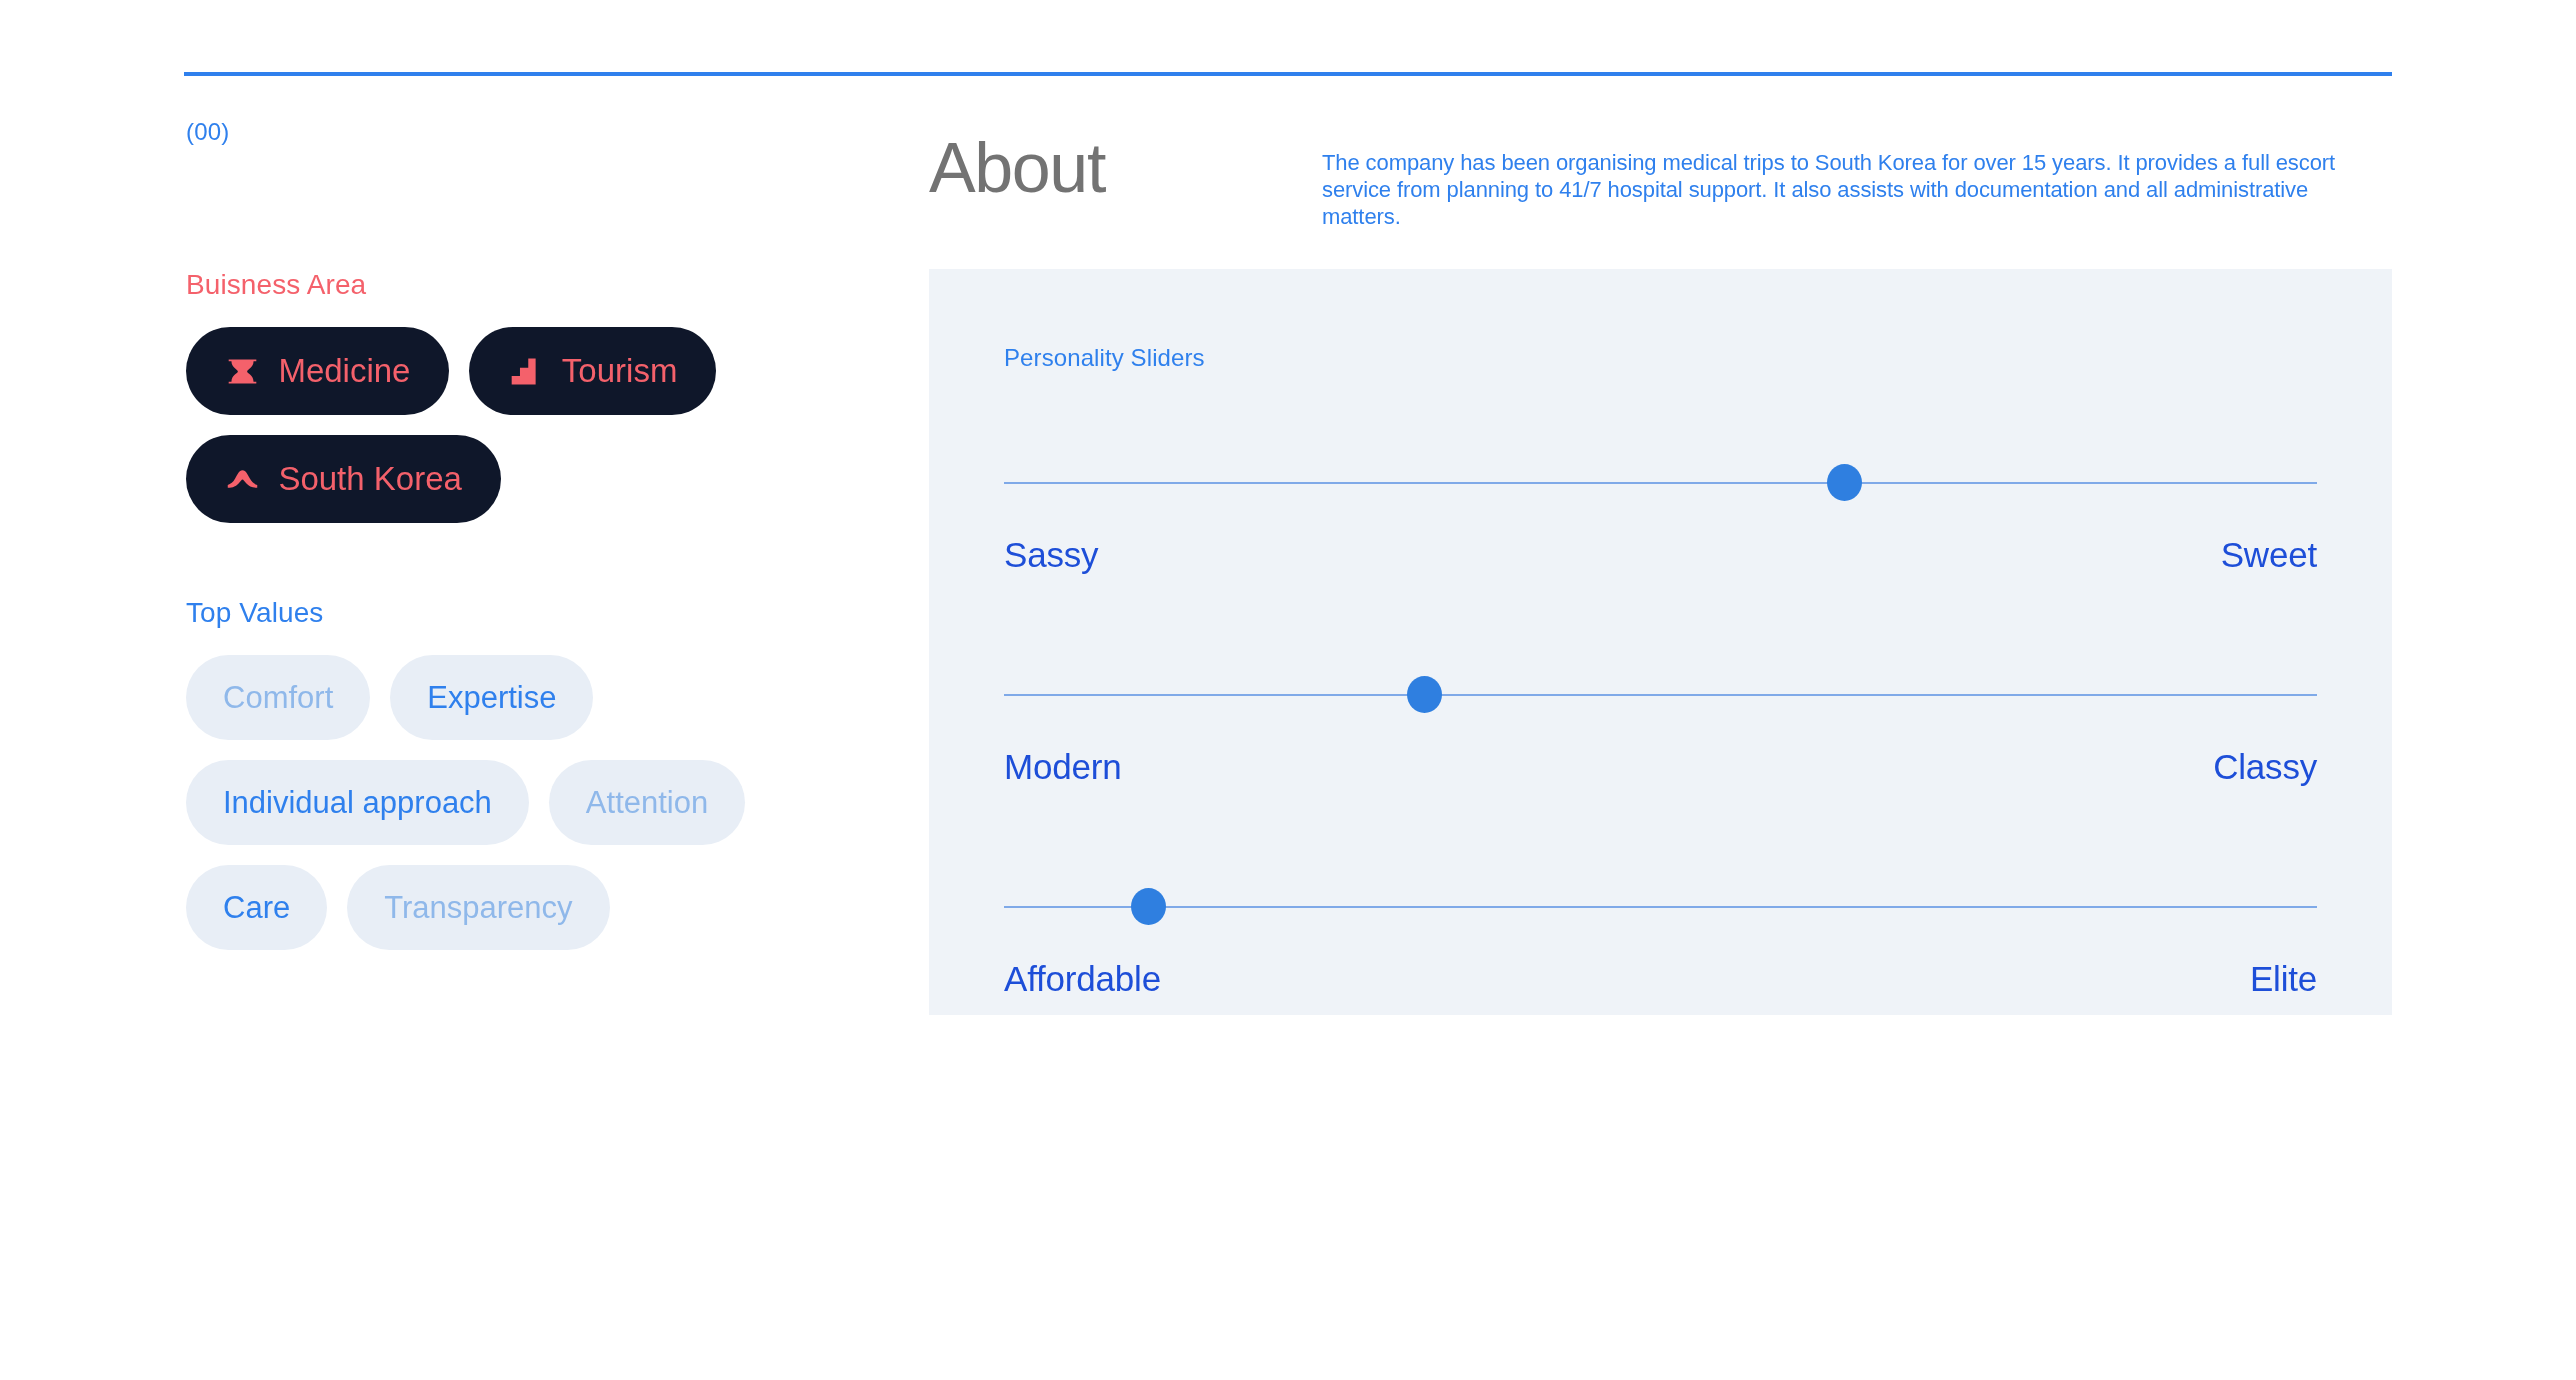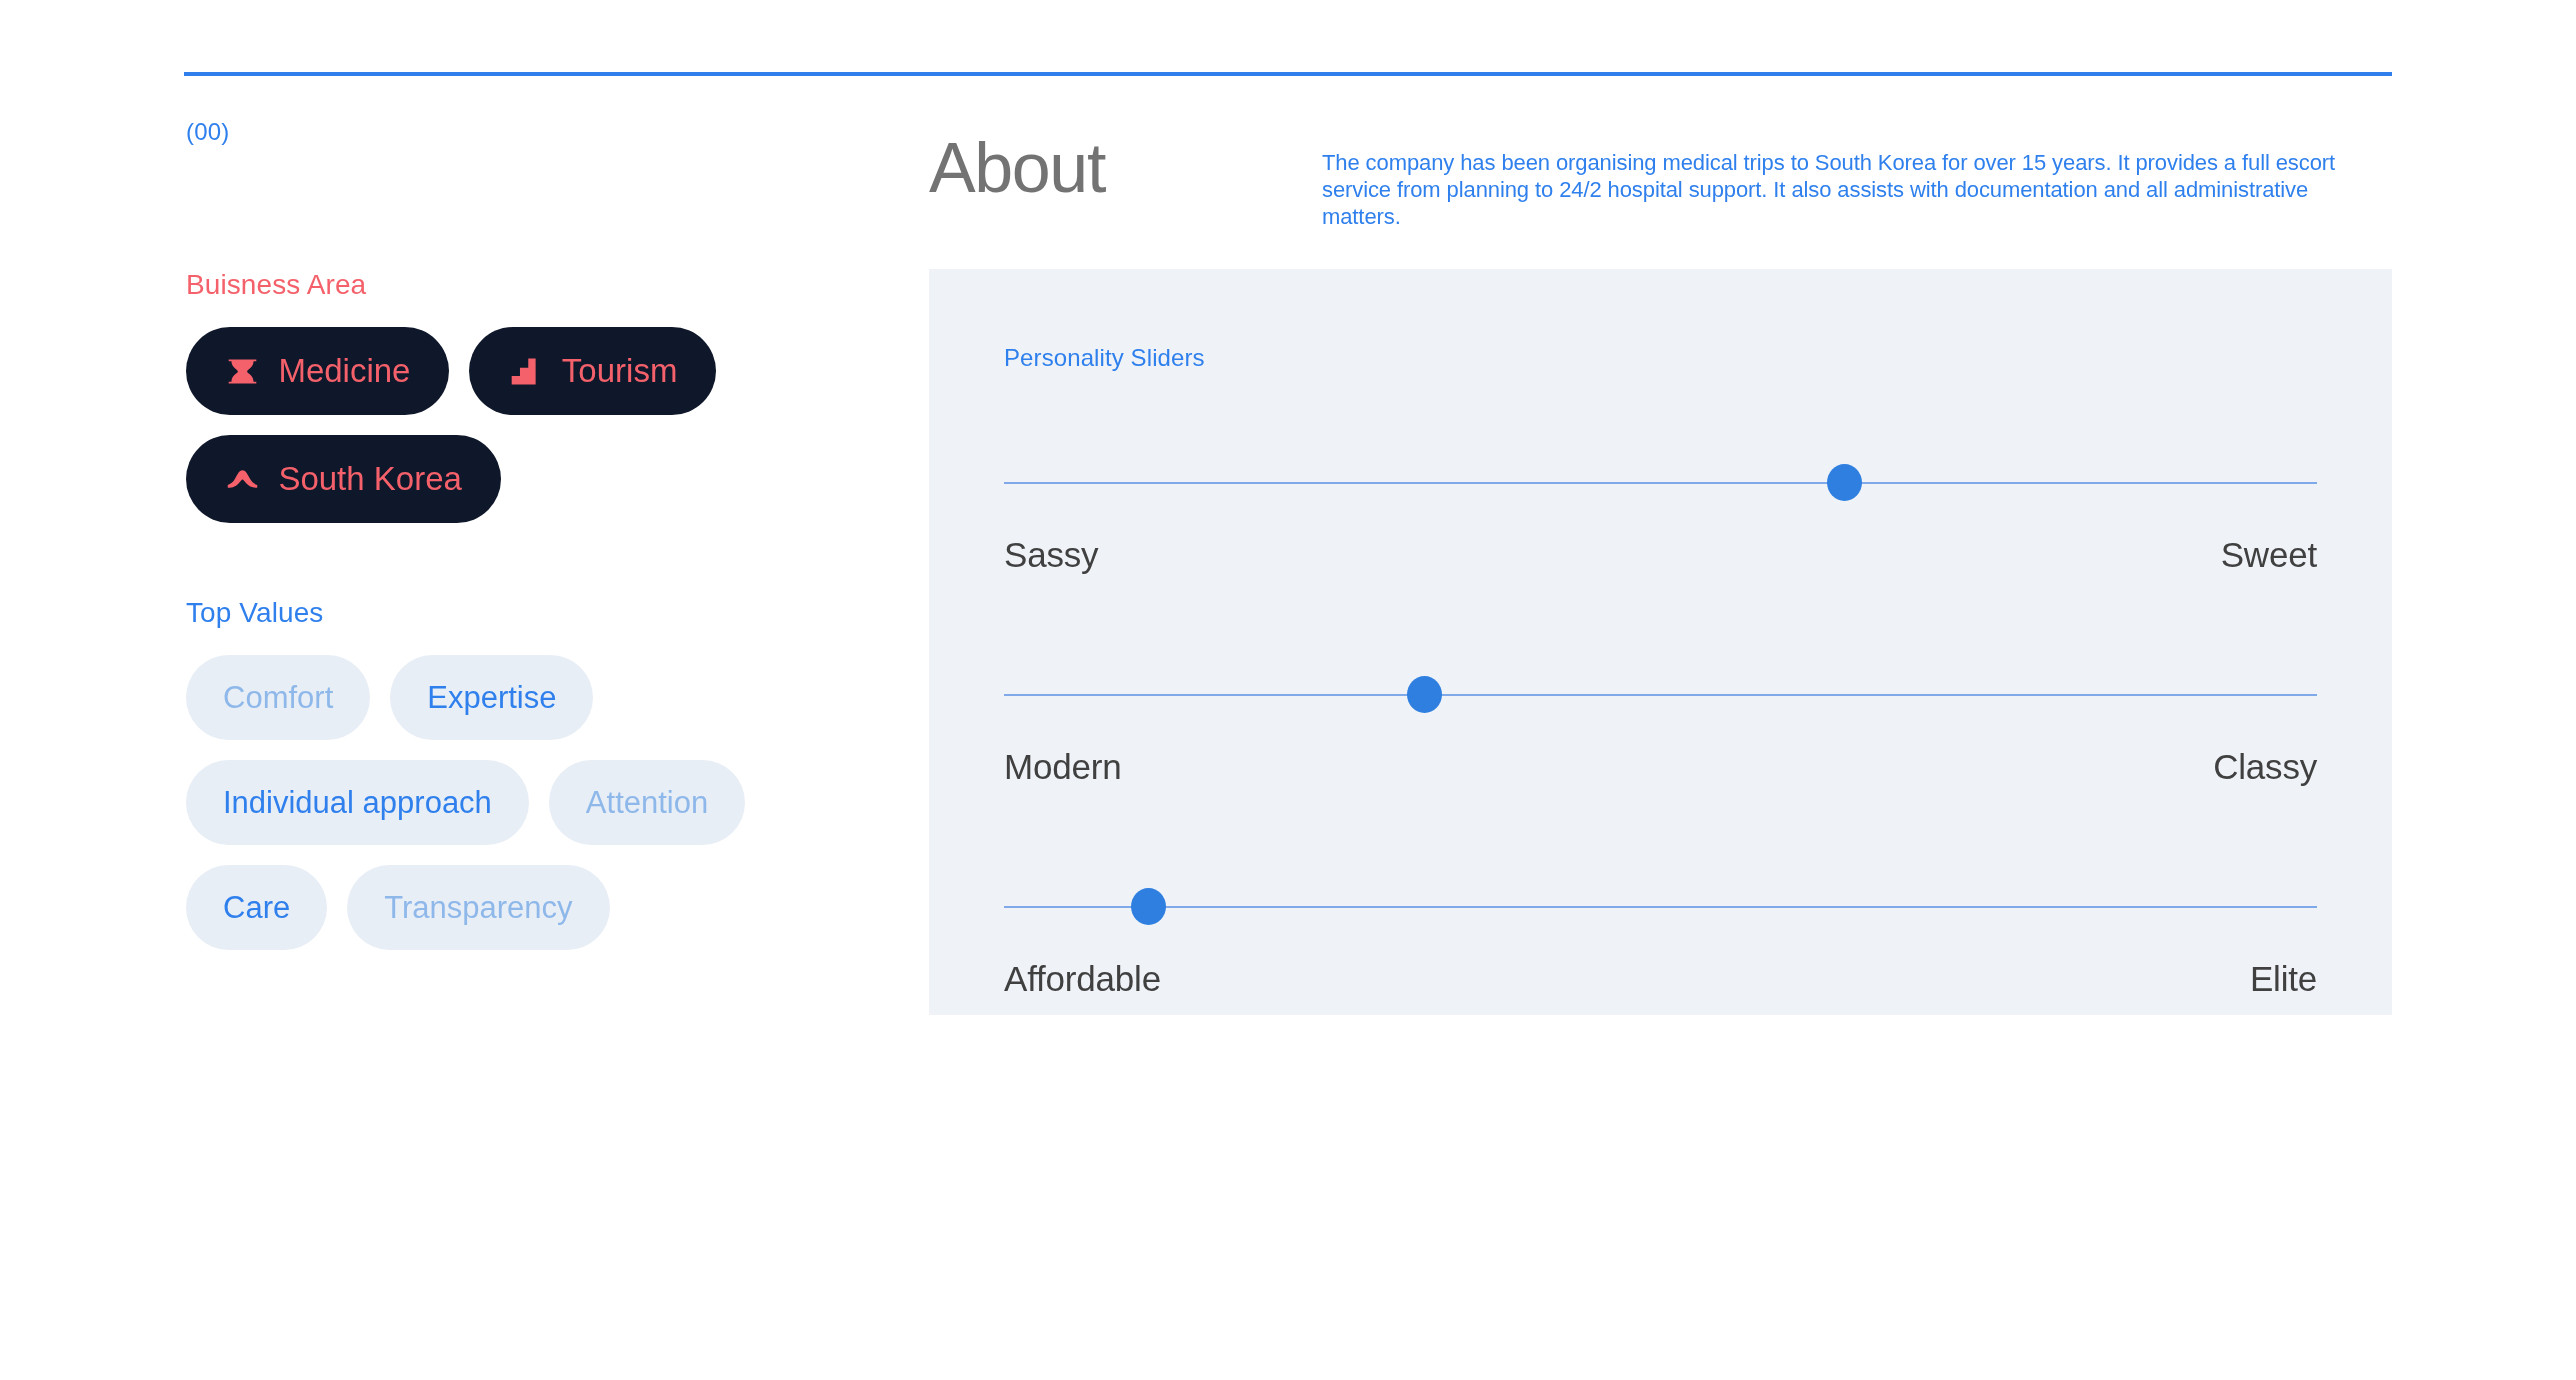--- a/index.html
+++ b/index.html
@@ -160,34 +160,34 @@
     margin-left: -17.5px;
     border-radius: 50%;
     background: #2f7fe0;
   }
   .slider-labels {
     display: flex;
     justify-content: space-between;
     align-items: baseline;
     margin-top: 34px;
     font-size: 35px;
-    color: #404040;
+    color: #1d4ed8;
     letter-spacing: -0.2px;
   }
 </style>
 </head>
 <body>
 
 <div class="top-rule"></div>
 
 <div class="index-label">(00)</div>
 
 <h1 class="page-title">About</h1>
 
-<p class="page-desc">The company has been organising medical trips to South Korea for over 15 years. It provides a full escort service from planning to 24/2 hospital support. It also assists with documentation and all administrative matters.</p>
+<p class="page-desc">The company has been organising medical trips to South Korea for over 15 years. It provides a full escort service from planning to 41/7 hospital support. It also assists with documentation and all administrative matters.</p>
 
 <div class="left-col">
 
   <div>
     <div class="group-heading red">Buisness Area</div>
     <div class="chip-row">
 
       <div class="chip red">
         <span class="chip-icon">
           <svg viewBox="0 0 38 38" xmlns="http://www.w3.org/2000/svg">

